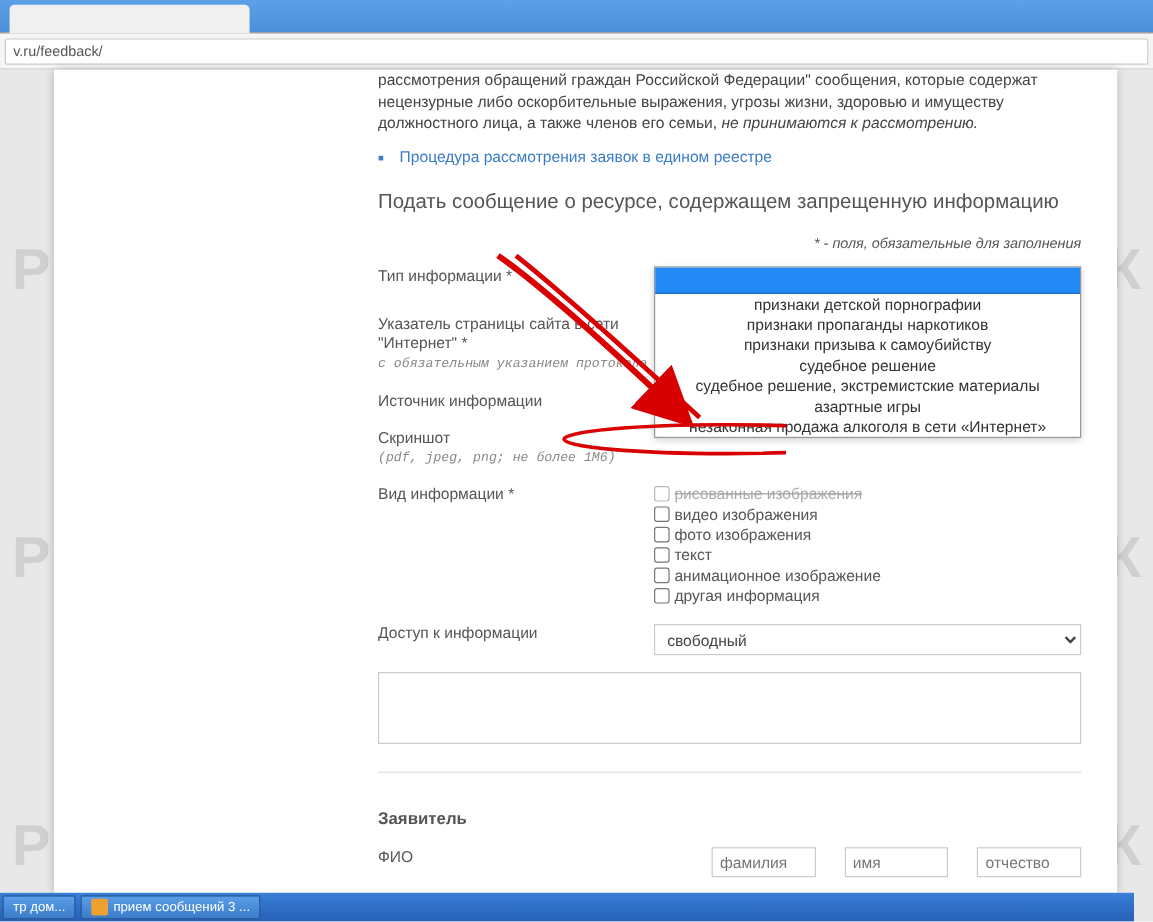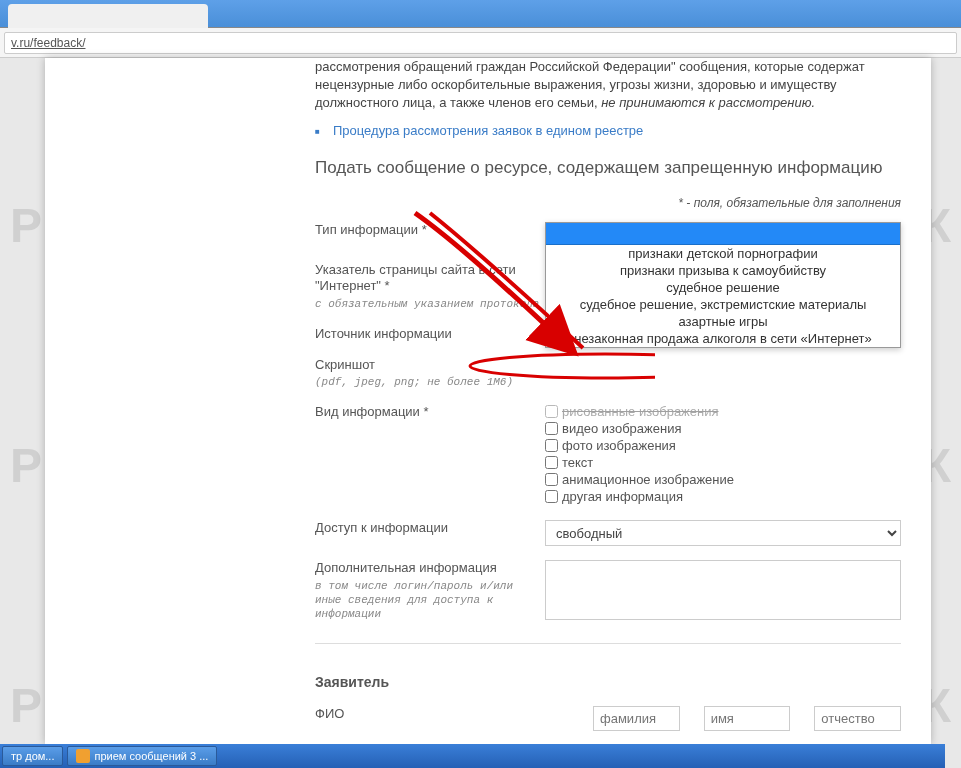--- a/index.html
+++ b/index.html
@@ -40,21 +40,20 @@
   background: #fff;
   border: 1px solid #ccc;
   border-radius: 2px;
   height: 22px;
   width: 100%;
   padding: 2px 6px;
   font-size: 12px;
   color: #555;
   display: flex;
   align-items: center;
-  text-decoration: underline;
 }
 .watermark-bg {
   position: absolute;
   top: 58px;
   left: 0;
   right: 0;
   bottom: 24px;
   background: #e8e8e8;
   color: #d0d0d0;
   font-size: 48px;
@@ -213,20 +212,21 @@
 
     <div class="required-note">* - поля, обязательные для заполнения</div>
 
     <div class="form-row">
       <div class="form-label">Тип информации *</div>
       <div class="form-field" style="position:relative;">
         <select><option></option></select>
         <div class="dropdown-open" style="top:0;">
           <div class="sel-header"></div>
           <div class="option">признаки детской порнографии</div>
+          <div class="option">признаки пропаганды наркотиков</div>
           <div class="option">признаки призыва к самоубийству</div>
           <div class="option">судебное решение</div>
           <div class="option">судебное решение, экстремистские материалы</div>
           <div class="option">азартные игры</div>
           <div class="option">незаконная продажа алкоголя в сети «Интернет»</div>
         </div>
       </div>
     </div>
 
     <div class="form-row">
@@ -283,24 +283,20 @@
     <div class="form-row">
       <div class="form-label">Доступ к информации</div>
       <div class="form-field">
         <select>
           <option>свободный</option>
         </select>
       </div>
     </div>
 
     <div class="form-row">
-      <div class="form-label">
-        <span>Дополнительная информация</span>
-        <span class="hint">в том числе логин/пароль и/или иные сведения для доступа к информации</span>
-      </div>
       <div class="form-field">
         <textarea style=""></textarea>
       </div>
     </div>
 
     <hr class="sep">
 
     <div class="applicant-heading">Заявитель</div>
 
     <div class="form-row">

